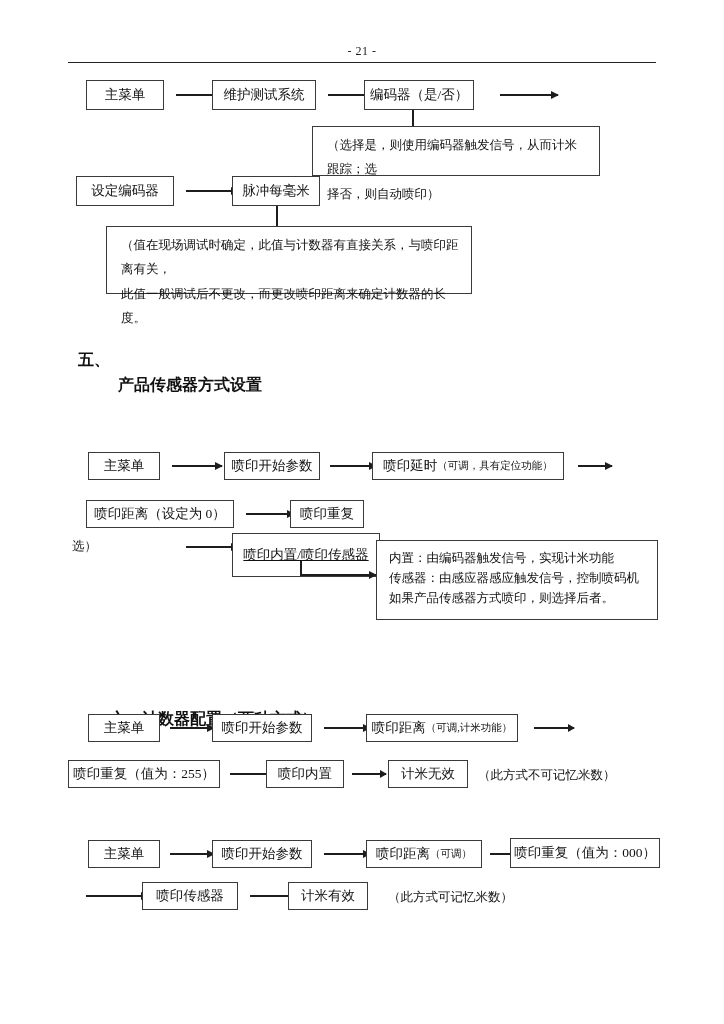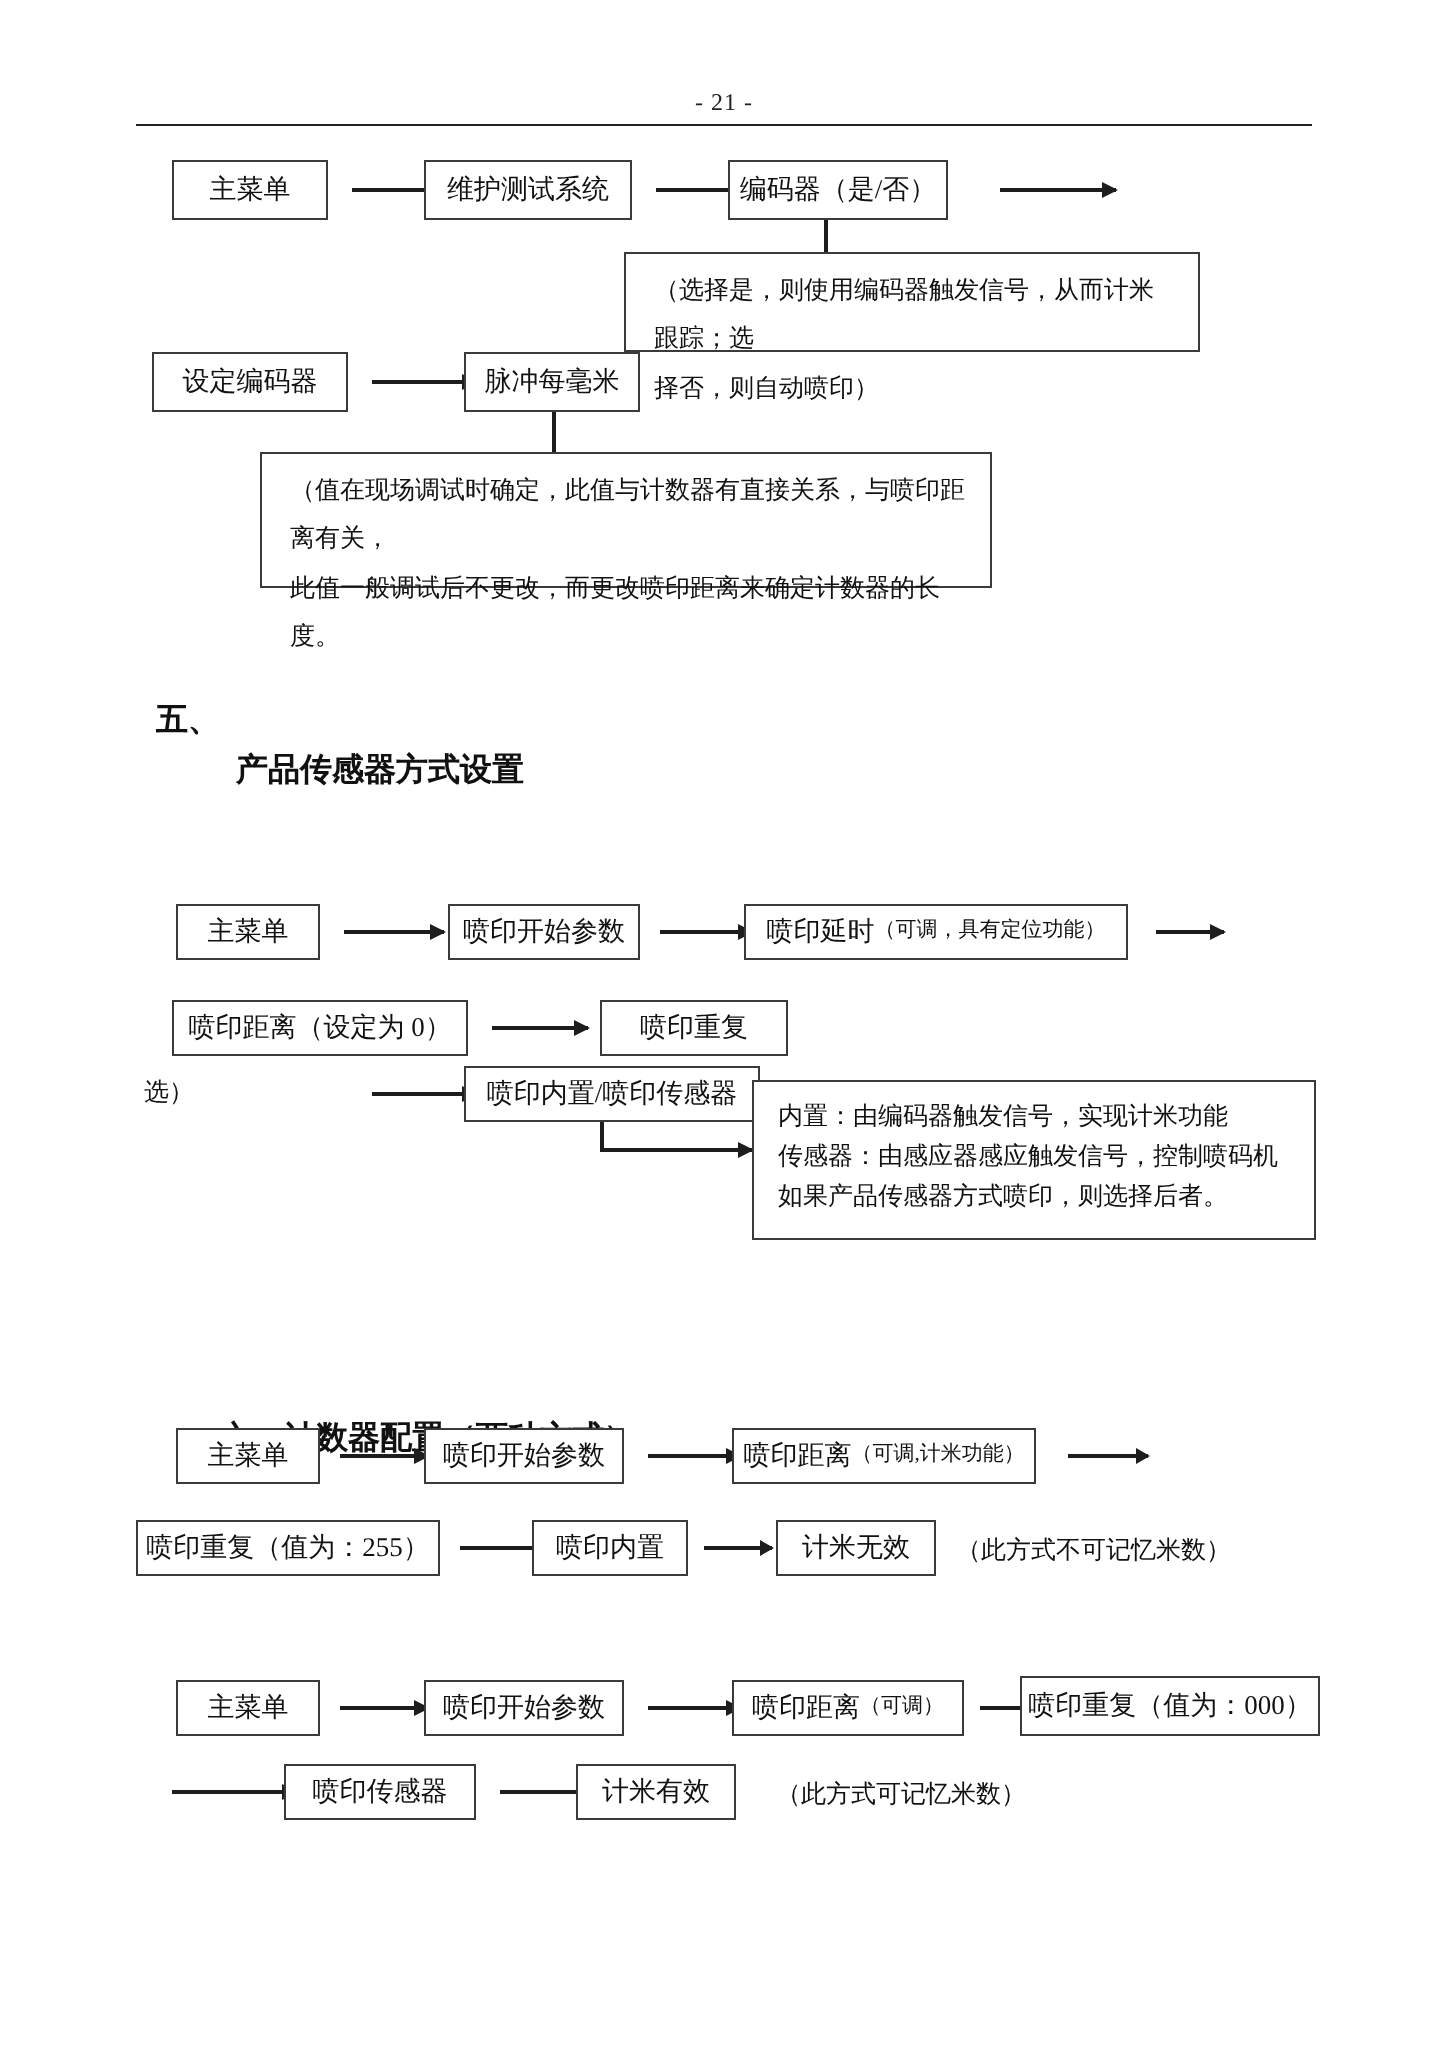--- a/index.html
+++ b/index.html
@@ -134,45 +134,45 @@
     <div>（选择是，则使用编码器触发信号，从而计米跟踪；选</div>
     <div>择否，则自动喷印）</div>
   </div>
 
   <div class="box" style="left:76px; top:176px; width:98px; height:30px;">设定编码器</div>
   <div class="arrow" style="left:186px; top:190px; width:52px;"></div>
   <div class="box" style="left:232px; top:176px; width:88px; height:30px;">脉冲每毫米</div>
 
   <div class="vline" style="left:276px; top:206px; height:20px;"></div>
 
-  <div class="notebox" style="left:106px; top:226px; width:366px; height:68px;margin-left:24px;">
+  <div class="notebox" style="left:106px; top:226px; width:366px; height:68px;">
     <div>（值在现场调试时确定，此值与计数器有直接关系，与喷印距离有关，</div>
     <div>此值一般调试后不更改，而更改喷印距离来确定计数器的长度。</div>
   </div>
 
   <div class="heading" style="left:78px; top:350px;">五、</div>
   <div class="heading" style="left:118px; top:350px;margin-top:25px;">产品传感器方式设置</div>
 
   <div class="box" style="left:88px; top:452px; width:72px; height:28px;">主菜单</div>
   <div class="arrow" style="left:172px; top:465px; width:50px;"></div>
   <div class="box" style="left:224px; top:452px; width:96px; height:28px;">喷印开始参数</div>
   <div class="arrow" style="left:330px; top:465px; width:46px;"></div>
   <div class="box" style="left:372px; top:452px; width:192px; height:28px;">
     <span>喷印延时</span>
       <span class="sm">（可调，具有定位功能）</span>
   </div>
   <div class="arrow" style="left:578px; top:465px; width:34px;"></div>
 
   <div class="box" style="left:86px; top:500px; width:148px; height:28px;">喷印距离（设定为 0）</div>
   <div class="arrow" style="left:246px; top:513px; width:48px;"></div>
-  <div class="box" style="left:300px; top:500px; width:94px; height:28px;">喷印重复</div>
+  <div class="box" style="left:290px; top:500px; width:74px; height:28px;">喷印重复</div>
   <div class="plain" style="left:72px; top:538px;">选）</div>
 
   <div class="arrow" style="left:186px; top:546px; width:52px;"></div>
-  <div class="box" style="left:232px; top:533px; width:148px; height:28px;">喷印内置/喷印传感器</div>
+  <div class="box" style="left:232px; top:533px; width:148px; height:44px;text-decoration:underline;">喷印内置/喷印传感器</div>
 
   <div class="vline" style="left:300px; top:561px; height:14px;"></div>
   <div class="hline" style="left:300px; top:574px; width:68px;"></div>
   <div class="arrow" style="left:348px; top:574px; width:28px;"></div>
 
   <div class="notebox tight" style="left:376px; top:540px; width:282px; height:80px;">
     <div>内置：由编码器触发信号，实现计米功能</div>
     <div>传感器：由感应器感应触发信号，控制喷码机</div>
     <div>如果产品传感器方式喷印，则选择后者。</div>
   </div>

